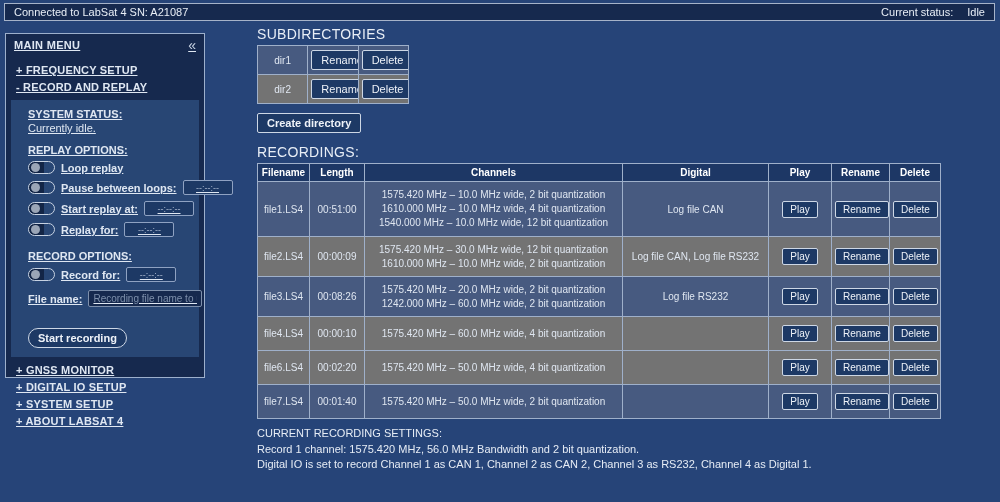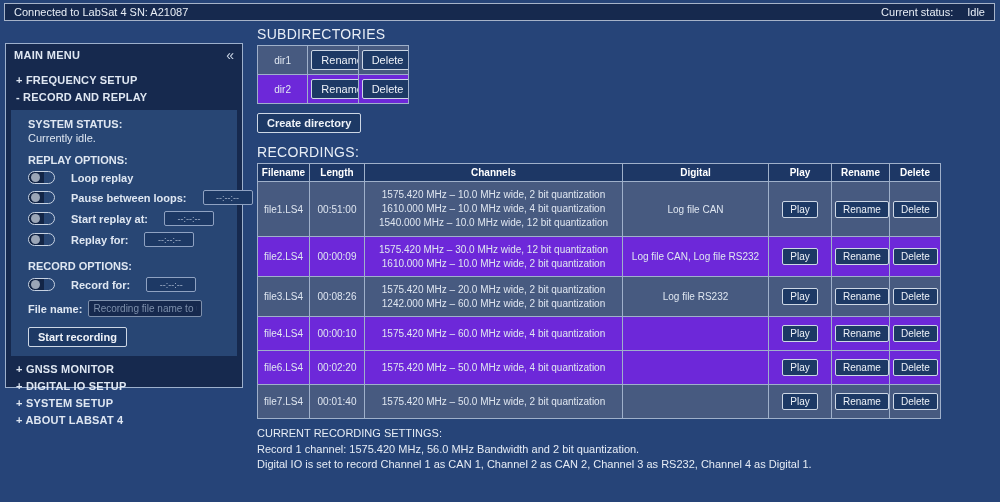--- a/index.html
+++ b/index.html
@@ -15,42 +15,42 @@
   .topbar {
     position:absolute; left:4px; top:3px; width:991px; height:18px;
     background:#16294e; border:1px solid #a6b3c9;
     display:flex; align-items:center; justify-content:space-between;
     padding:0 9px; font-size:11px;
   }
   .topbar .status { display:flex; gap:14px; }
 
   
   .sidebar {
-    position:absolute; left:5px; top:43px; width:238px; height:345px;
+    position:absolute; left:5px; top:33px; width:200px; height:345px;
     background:#16294e; border:1px solid #9db0cc;
-    font-size:11px; color:#dfe7f2;
+    font-size:11px; color:#dfe7f2;text-decoration:underline;
   }
   .sidebar-header {
     display:flex; justify-content:space-between; align-items:center;
     padding:5px 8px 2px 8px;
   }
   .sidebar-title { font-weight:bold; font-size:11px; letter-spacing:.3px; }
   .collapse-icon { font-size:14px; color:#c9d4e4; cursor:pointer; line-height:10px; }
   .menu { margin-top:9px; }
   .menu-item {
     padding:2px 4px 2px 10px; font-weight:600; letter-spacing:.2px;
     line-height:13px; cursor:pointer; white-space:nowrap;
   }
   .submenu-panel {
     margin:4px 5px 5px 5px; background:#284674;
     padding:8px 6px 9px 17px;
   }
   .sub-label { font-weight:600; margin-bottom:2px; }
   .sub-text  { margin-bottom:10px; }
-  .toggle-row { display:flex; align-items:center; gap:16px; margin:5px 0 6px 0; }
+  .toggle-row { display:flex; align-items:center; gap:6px; margin:5px 0 6px 0; }
   .toggle {
     position:relative; width:27px; height:13px; flex:none;
     border:1px solid #c7d2e2; border-radius:8px; cursor:pointer;
     background:linear-gradient(to right,#132546 0,#132546 62%,rgba(0,0,0,0) 62%);
   }
   .toggle::after {
     content:''; position:absolute; left:2px; top:1px; width:9px; height:9px;
     border-radius:50%; background:#9aa5b6;
   }
   .toggle-label { font-weight:600; white-space:nowrap; }
@@ -65,35 +65,35 @@
     width:114px; height:17px; background:#16294e; border:1px solid #7e90ac;
     color:#c6d1e2; font-size:10px; padding:0 4px; border-radius:2px;
     font-family:"Liberation Sans",sans-serif;
   }
   .name-input::placeholder { color:#7d8fab; opacity:1; }
   .btn {
     background:#1d3965; border:1px solid #cdd7e5; color:#eef2f8;
     font-size:11px; padding:3px 9px; border-radius:2px; cursor:pointer;
     font-family:"Liberation Sans",sans-serif;
   }
-  .start-rec-btn { margin-top:10px; font-weight:600; }
+  .start-rec-btn { margin-top:21px; font-weight:600;border-radius:10px; }
 
   
   .main { position:absolute; left:257px; top:26px; width:700px; }
   .section-label { font-size:14px; letter-spacing:.3px; margin-bottom:3px; color:#e8eef6; }
 
   table { border-collapse:collapse; table-layout:fixed; }
   th,td { border:1px solid #9fb0ca; overflow:hidden; }
   th {
     background:#1d3765; color:#fff; font-weight:bold; font-size:10px;
     text-align:center; padding:2px 2px; height:18px;
   }
   td { font-size:10px; color:#dfe6f0; text-align:center; padding:2px 3px; }
   .row-light td { background:#475a80; }
-  .row-dark  td { background:#6d28d9; }
+  .row-dark  td { background:#737373; }
 
   
   .subdir-table { width:152px; }
   .subdir-table td { height:29px; }
   .col-dir { width:45px; } .col-ren { width:57px; } .col-del { width:50px; }
   .dir-link { color:#e1e8f2; cursor:pointer; }
   .create-btn { margin-top:9px; font-weight:600; }
 
   
   .rec-section { margin-top:11px; }

